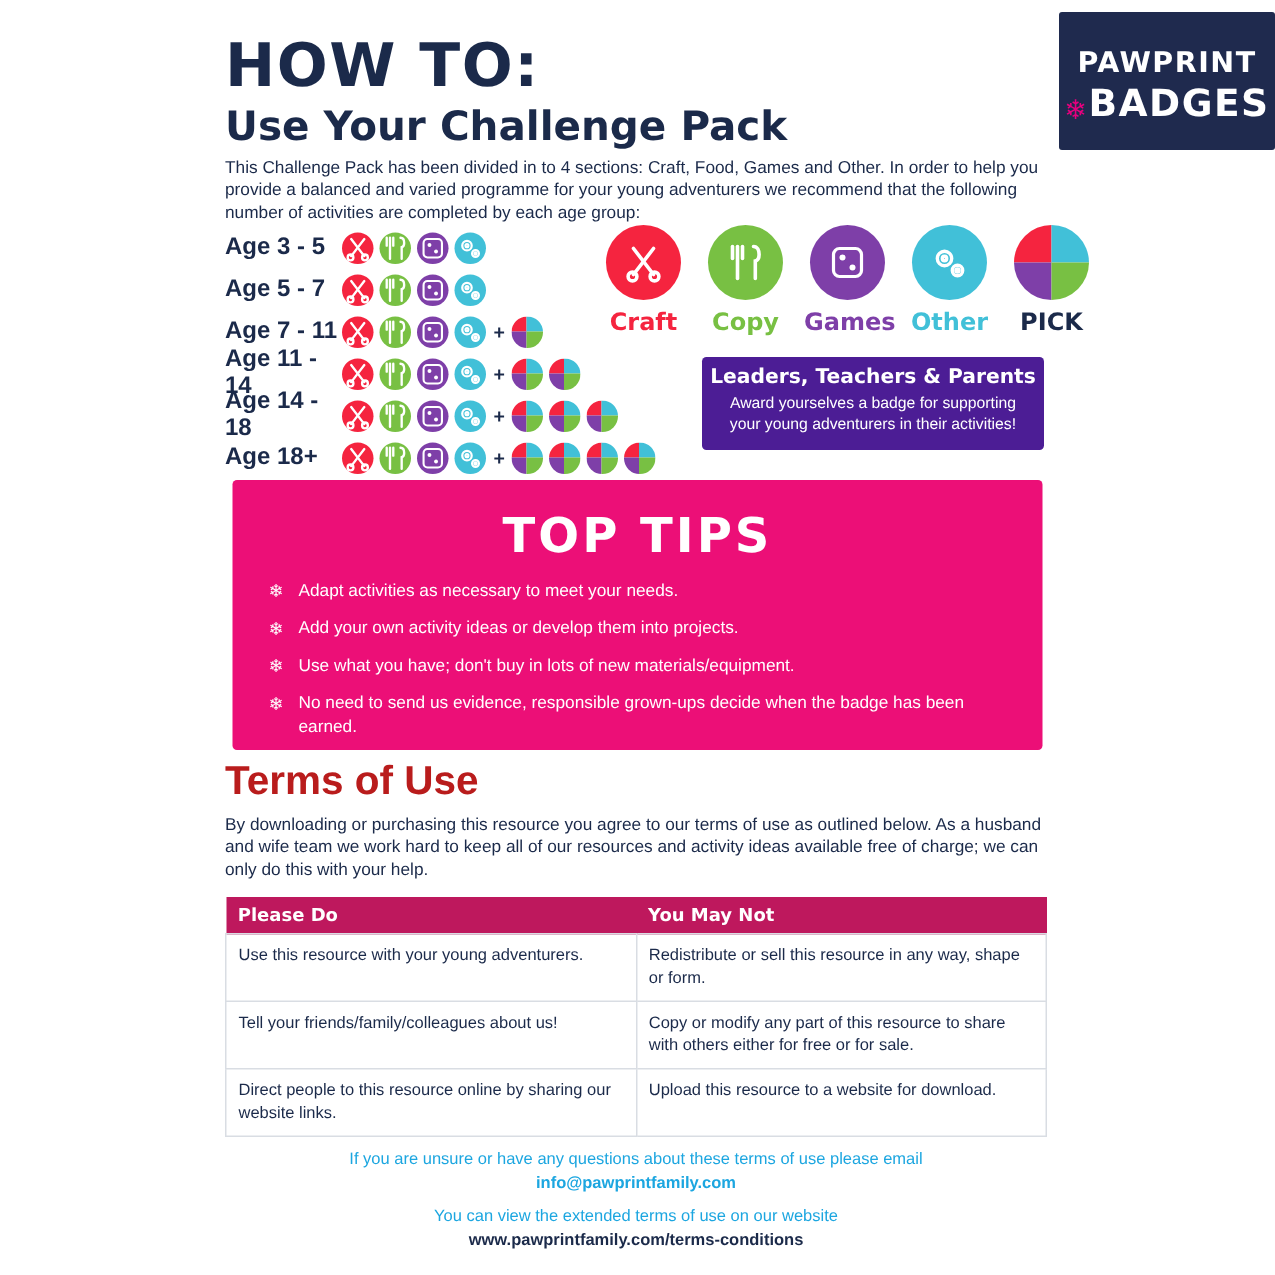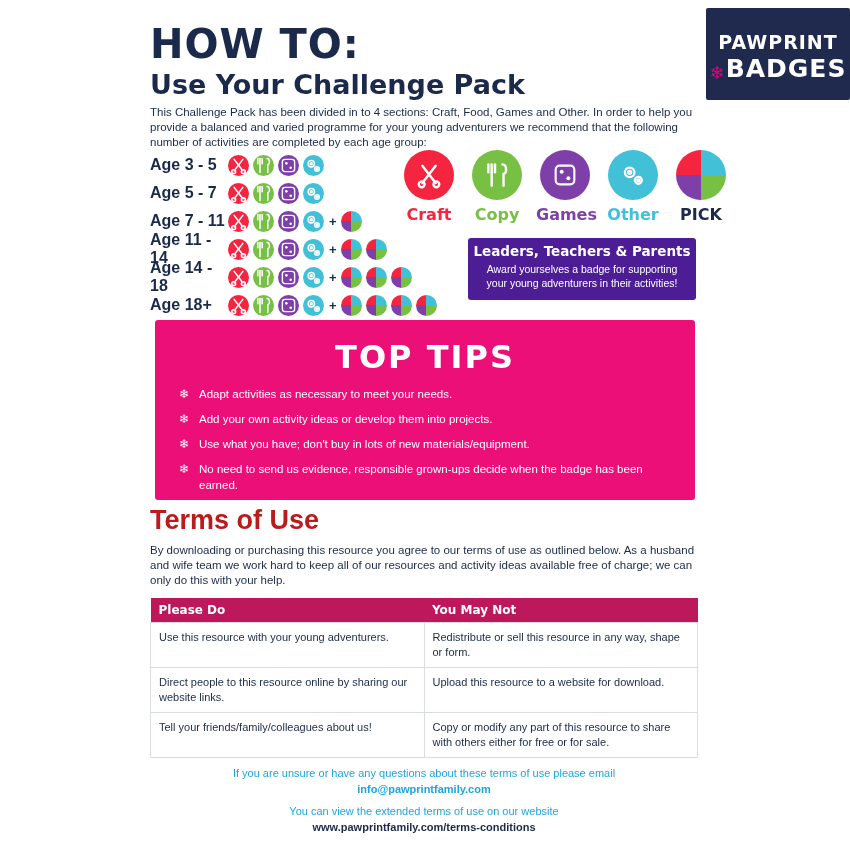--- a/index.html
+++ b/index.html
@@ -736,26 +736,26 @@
         <th>Please Do</th>
         <th>You May Not</th>
       </tr>
     </thead>
     <tbody id="terms-body">
         <tr>
           <td>Use this resource with your young adventurers.</td>
           <td>Redistribute or sell this resource in any way, shape or form.</td>
         </tr>
         <tr>
+          <td>Tell your friends/family/colleagues about us!</td>
+          <td>Copy or modify any part of this resource to share with others either for free or for sale.</td>
+        </tr>
+        <tr>
           <td>Direct people to this resource online by sharing our website links.</td>
           <td>Upload this resource to a website for download.</td>
-        </tr>
-        <tr>
-          <td>Tell your friends/family/colleagues about us!</td>
-          <td>Copy or modify any part of this resource to share with others either for free or for sale.</td>
         </tr>
       </tbody>
   </table>
 
   <div class="footer">
     <div>If you are unsure or have any questions about these terms of use please email</div>
     <div><strong>info@pawprintfamily.com</strong></div>
     <div style="margin-top:6px;">You can view the extended terms of use on our website</div>
     <div><strong class="blk">www.pawprintfamily.com/terms-conditions</strong></div>
   </div>

